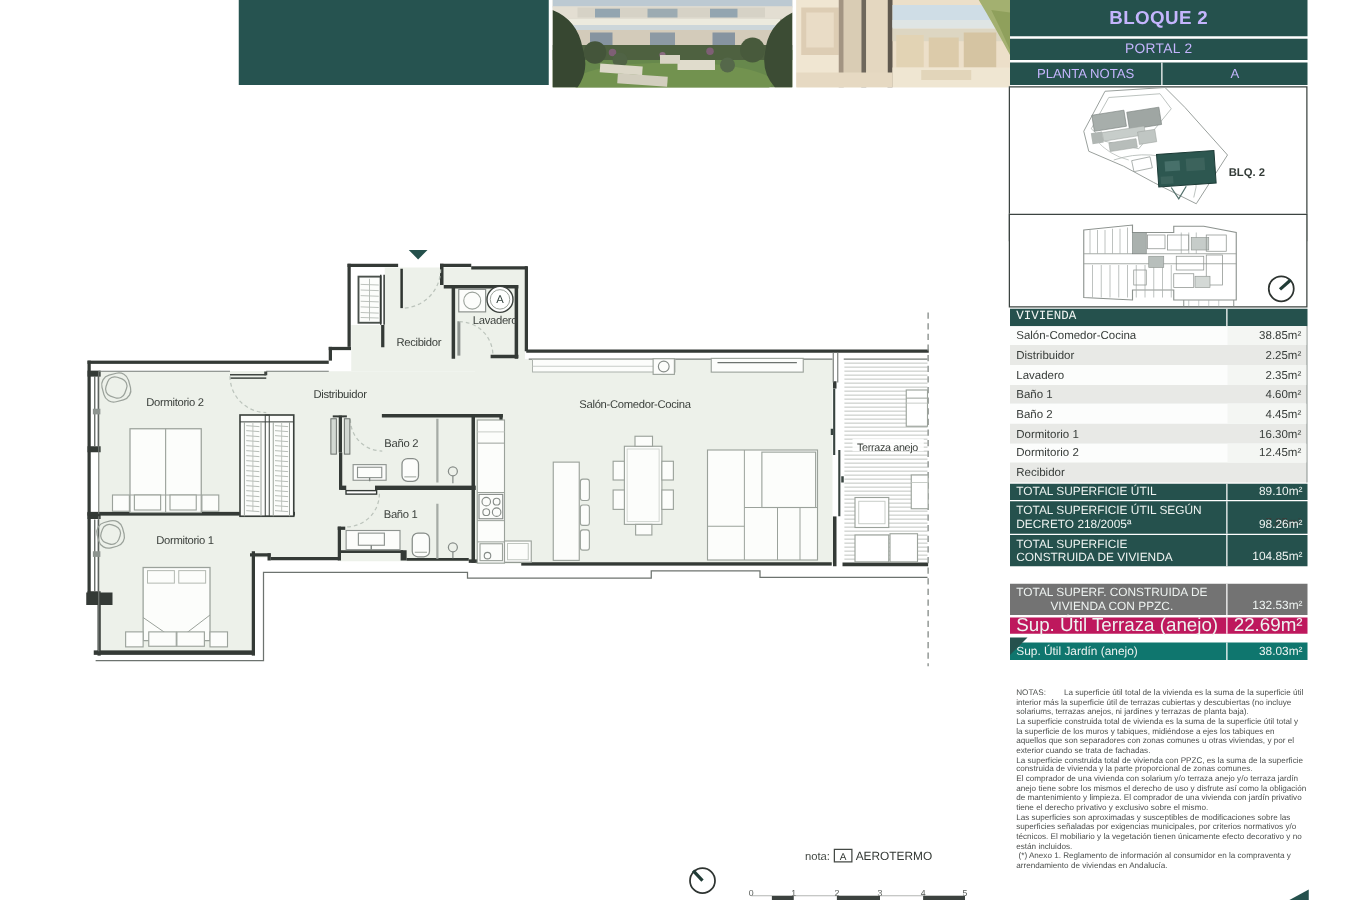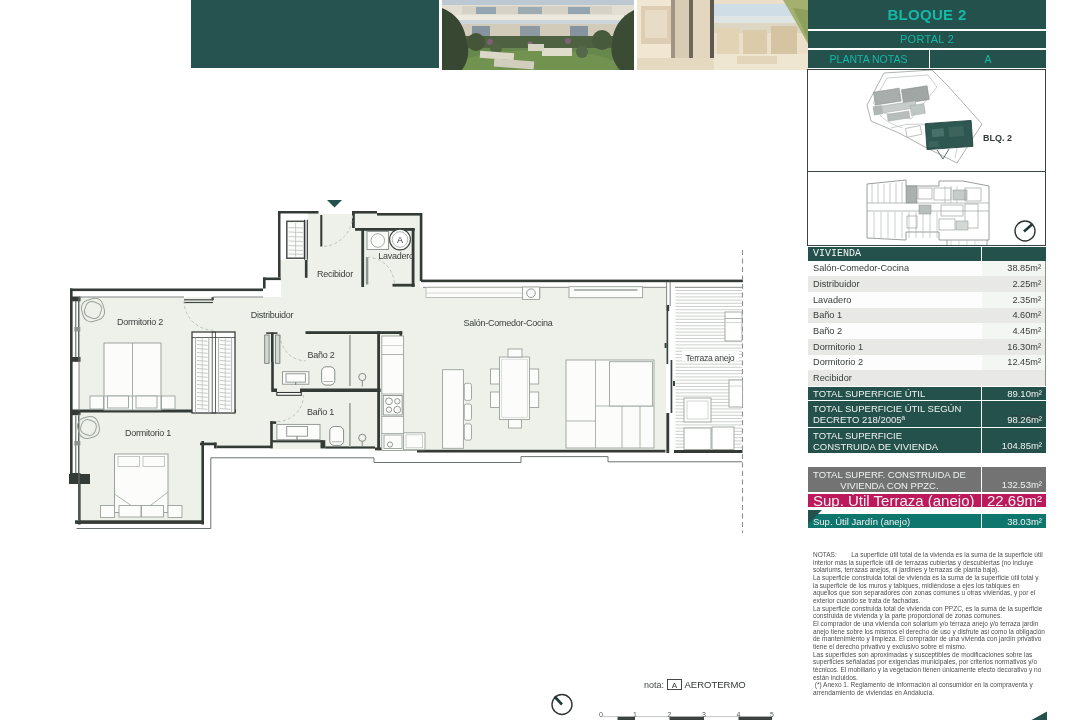--- a/index.html
+++ b/index.html
@@ -1,21 +1,21 @@
 <!DOCTYPE html>
 <html><head>
 <meta charset="utf-8">
 <style>
   html,body{margin:0;padding:0;}
   body{width:1080px;height:720px;position:relative;background:#ffffff;
        font-family:"Liberation Sans",sans-serif;overflow:hidden;}
   .abs{position:absolute;}
   #plansvg{position:absolute;left:0;top:0;}
   
-  .band{position:absolute;left:808px;width:238px;background:#25514d;color:#14b8a6;
+  .band{position:absolute;left:808px;width:238px;background:#25514d;color:#c4b5fd;
         display:flex;align-items:center;justify-content:center;}
   .panelbox{position:absolute;left:807px;width:239px;border:1px solid #3c4441;background:#fff;box-sizing:border-box;}
   .notes{position:absolute;left:813px;top:551px;width:232px;font-size:6.5px;line-height:7.65px;
          color:#4c4f4d;text-align:justify;}
 </style>
 </head>
 <body>
 
 <div class="abs" style="left:191px;top:0;width:248px;height:68px;background:#265350;"></div>
 

